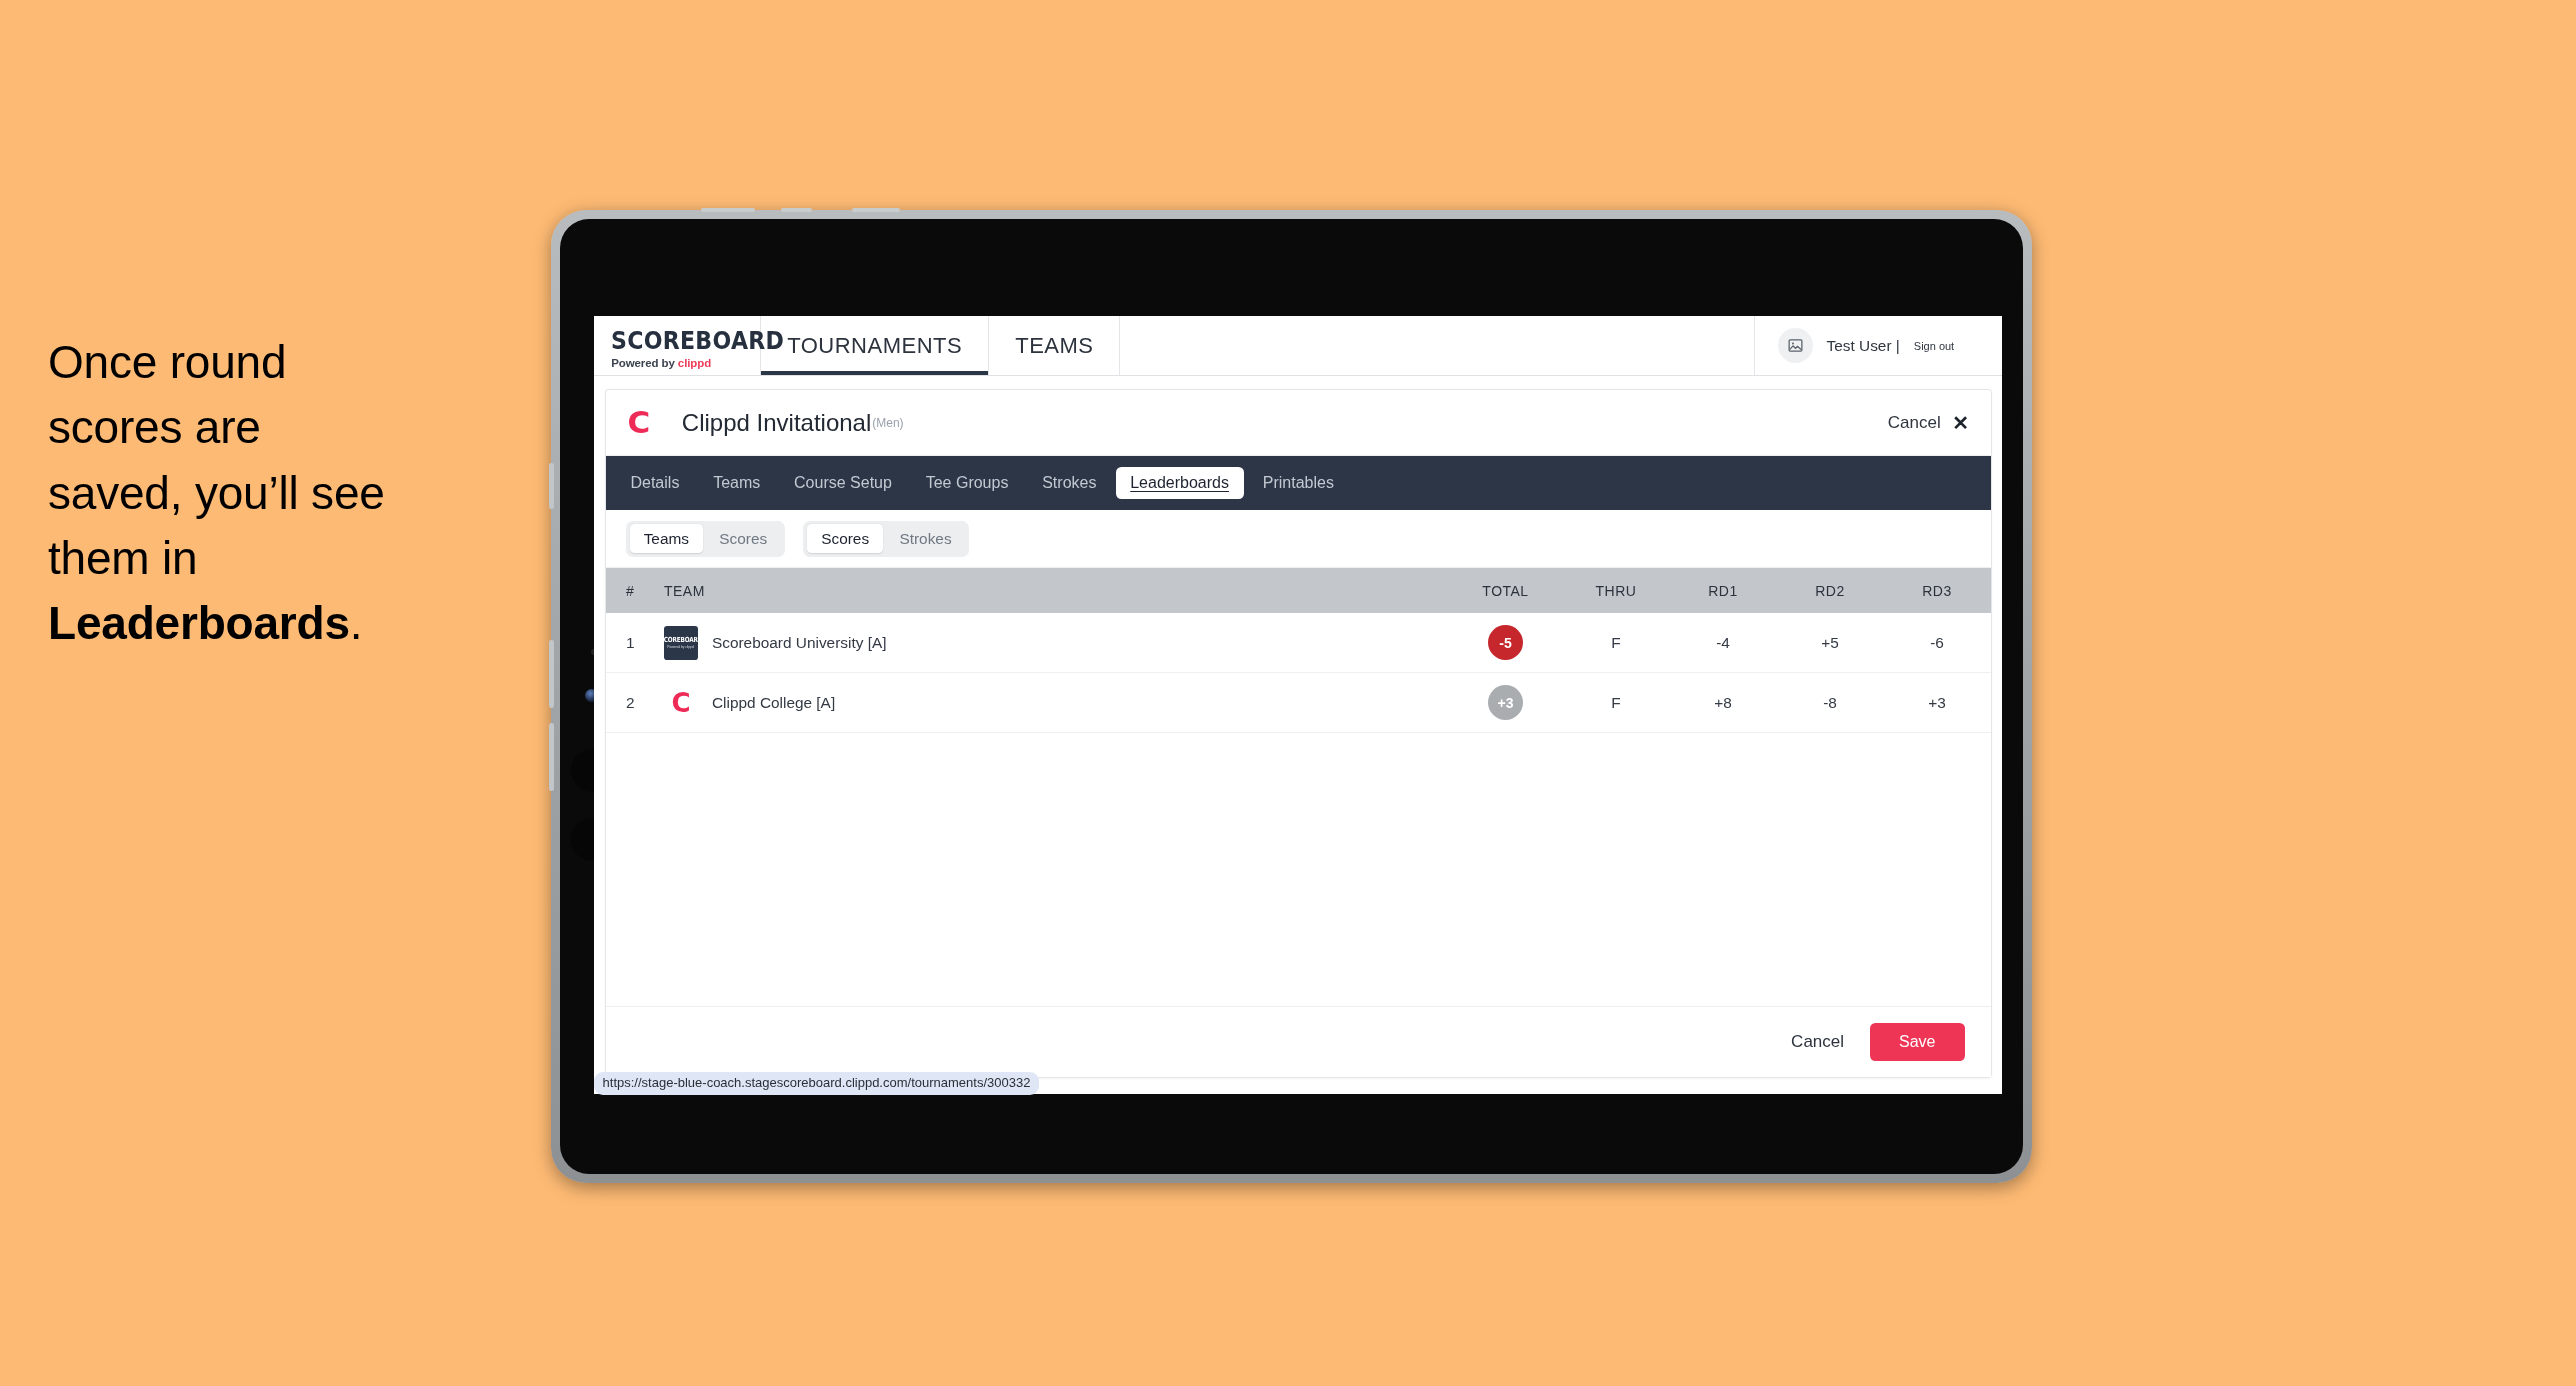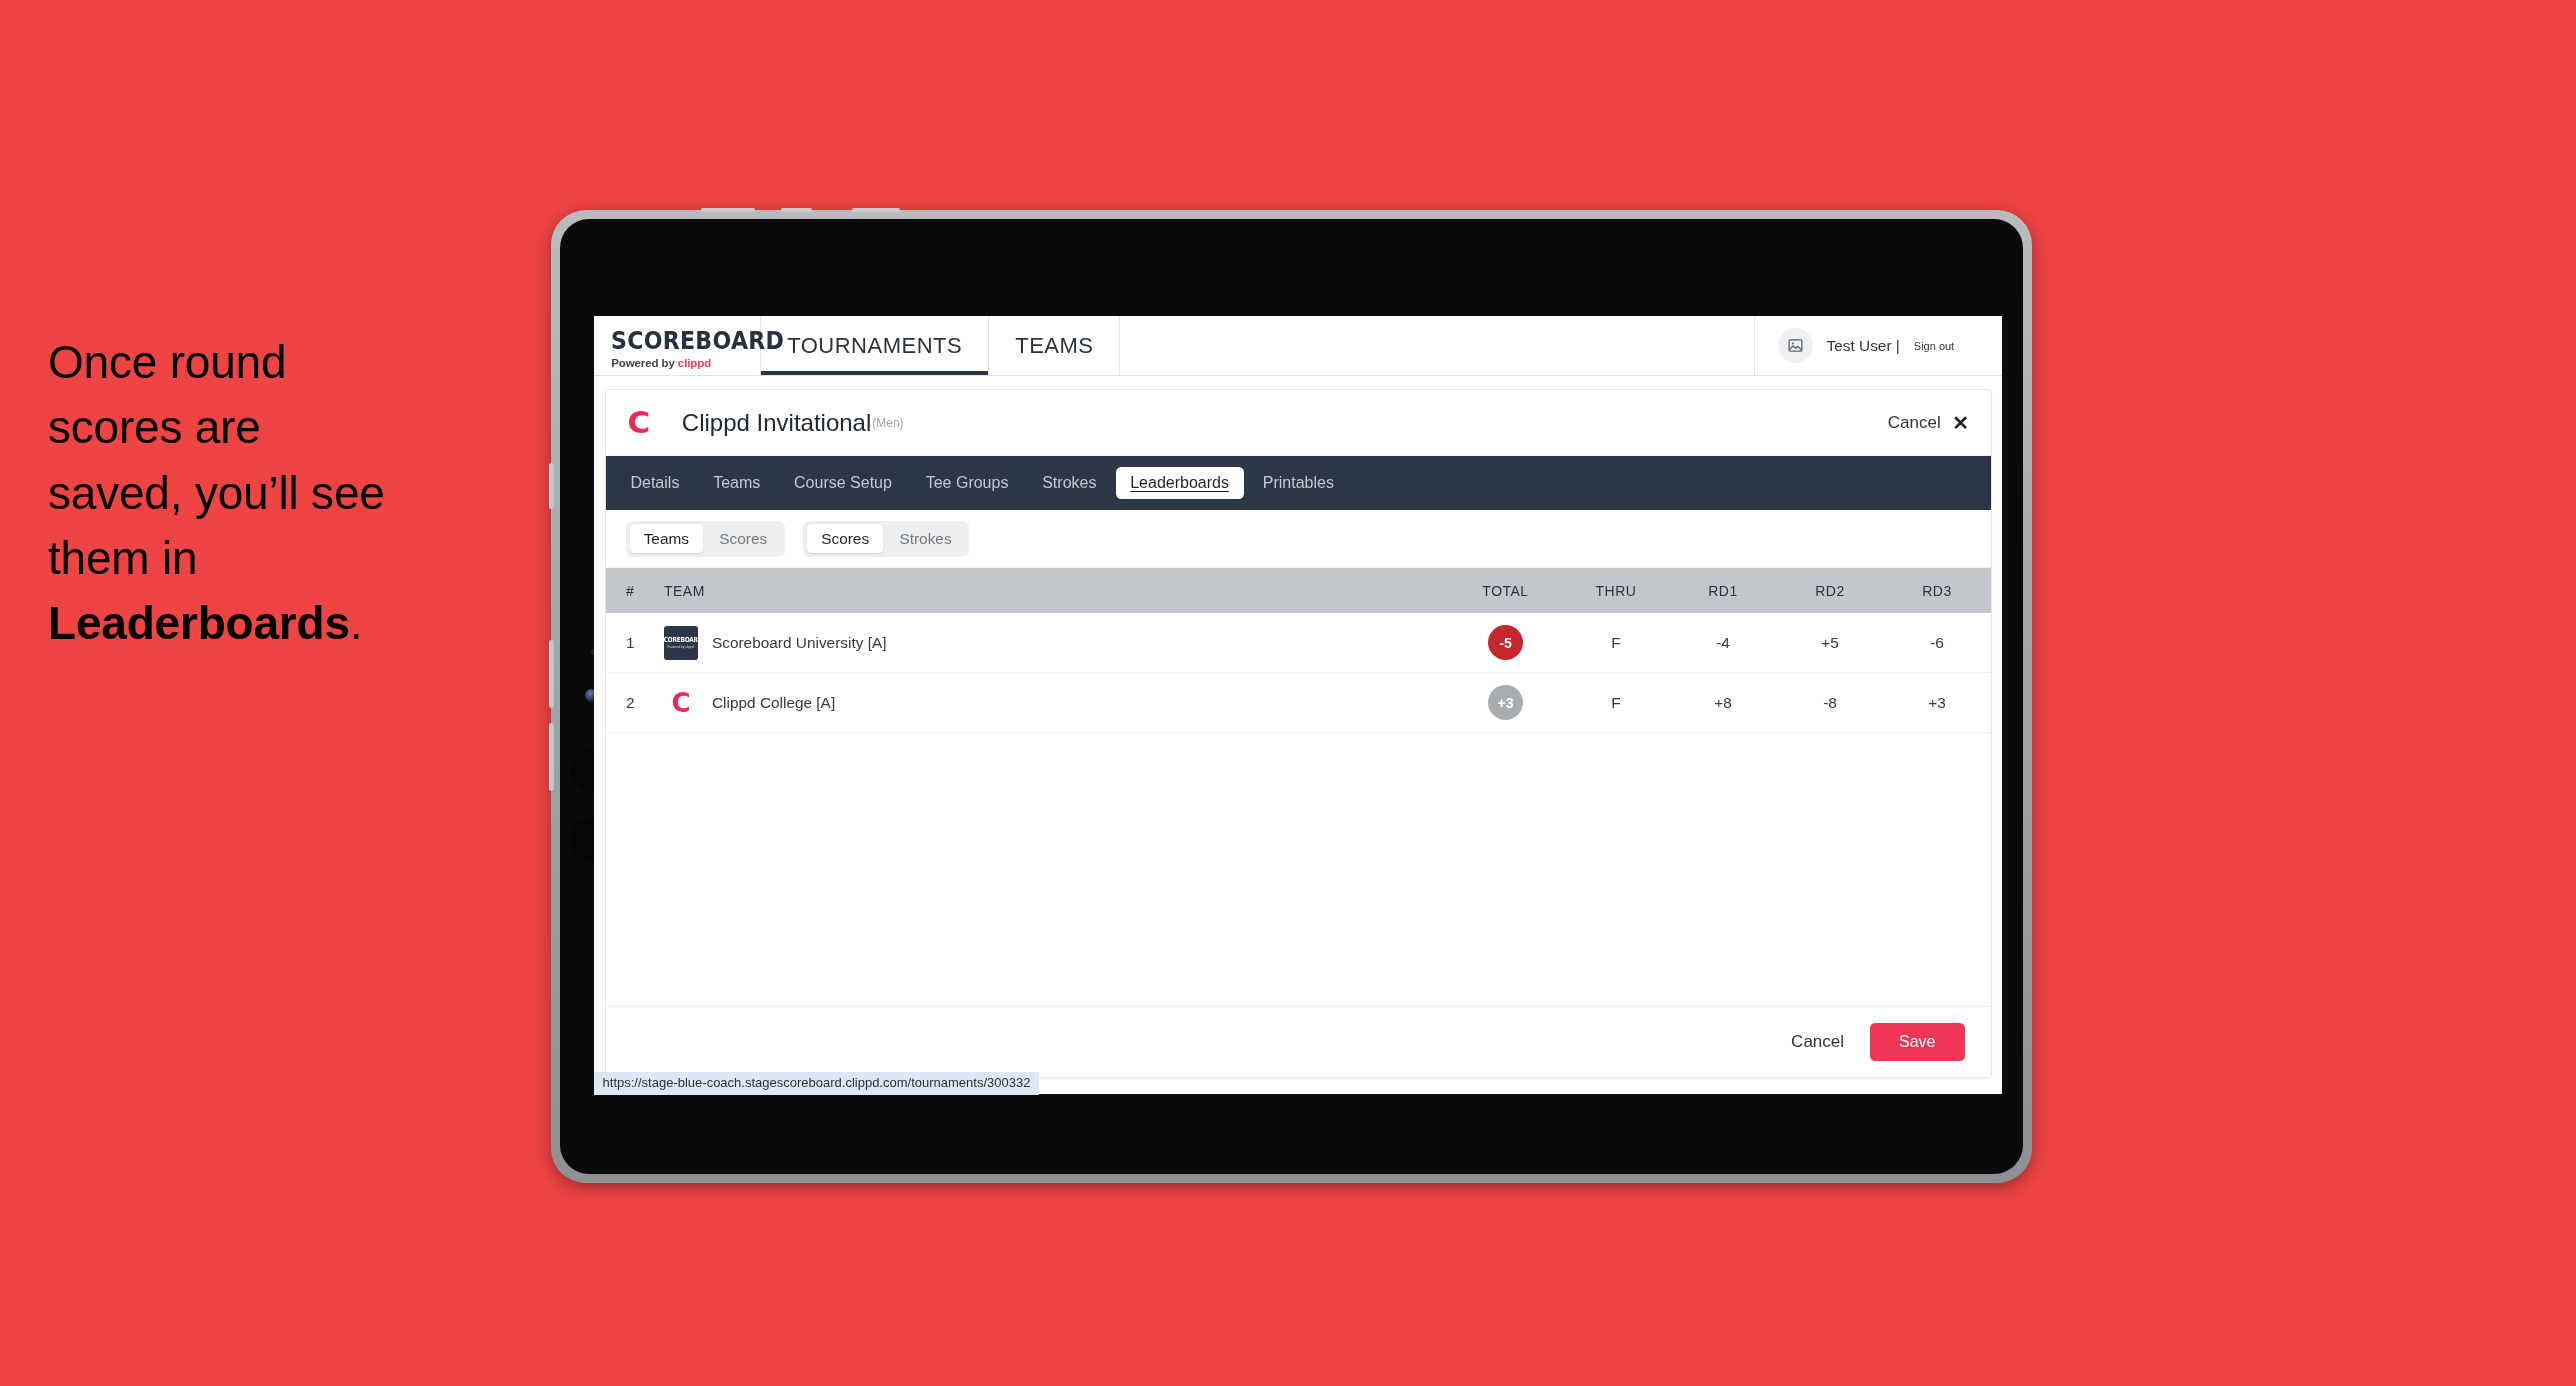--- a/index.html
+++ b/index.html
@@ -9,21 +9,21 @@
     height: 1386px;
     background: #ffffff;
     font-family: "Liberation Sans", sans-serif;
     overflow: hidden;
   }
 
   #stage {
     position: relative;
     width: 2576px;
     height: 1386px;
-    background: #ef4444;
+    background: #fdba74;
   }
 
   
   #caption {
     position: absolute;
     left: 48px;
     top: 330px;
     width: 491px;
     font-size: 46px;
     line-height: 1.42;
@@ -316,20 +316,21 @@
 
   
   #statusbar {
     position: absolute;
     left: 0; bottom: -0.8px;
     background: #dfe6f5;
     color: #2a3038;
     font-size: 13px;
     padding: 3.8px 8.4px 4.6px 8.4px;
     white-space: nowrap;
+    border-radius: 9px;
   }
 </style>
 </head>
 <body>
 
 <div id="stage">
 
   <div id="caption">
     <span>Once round</span><br>
     <span>scores are</span><br>

